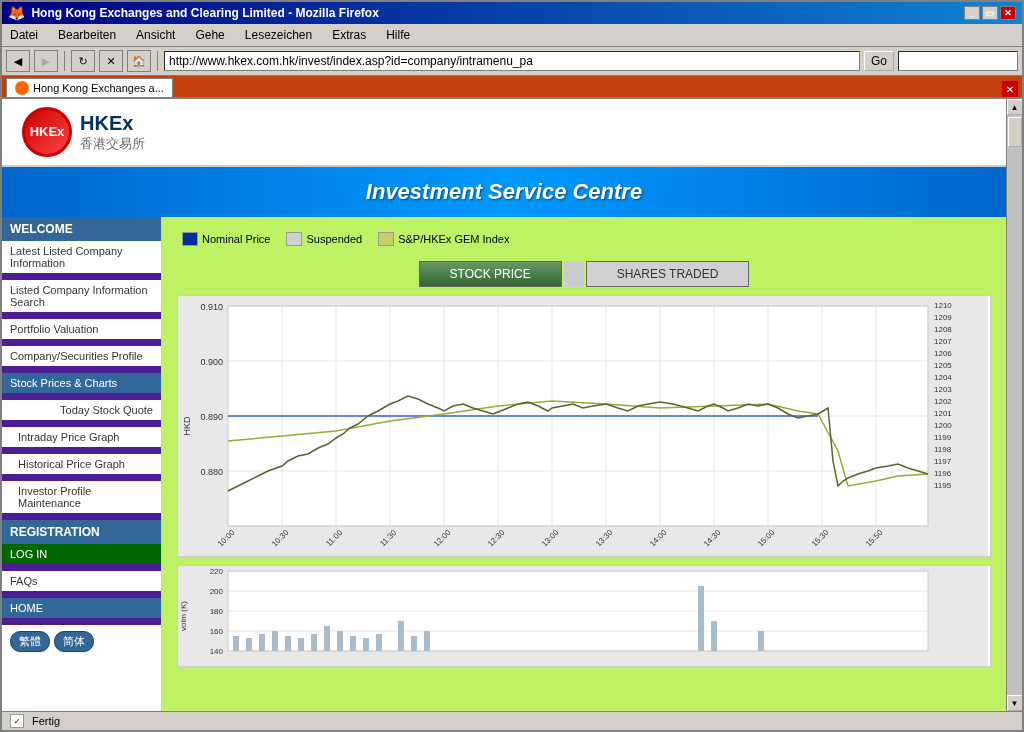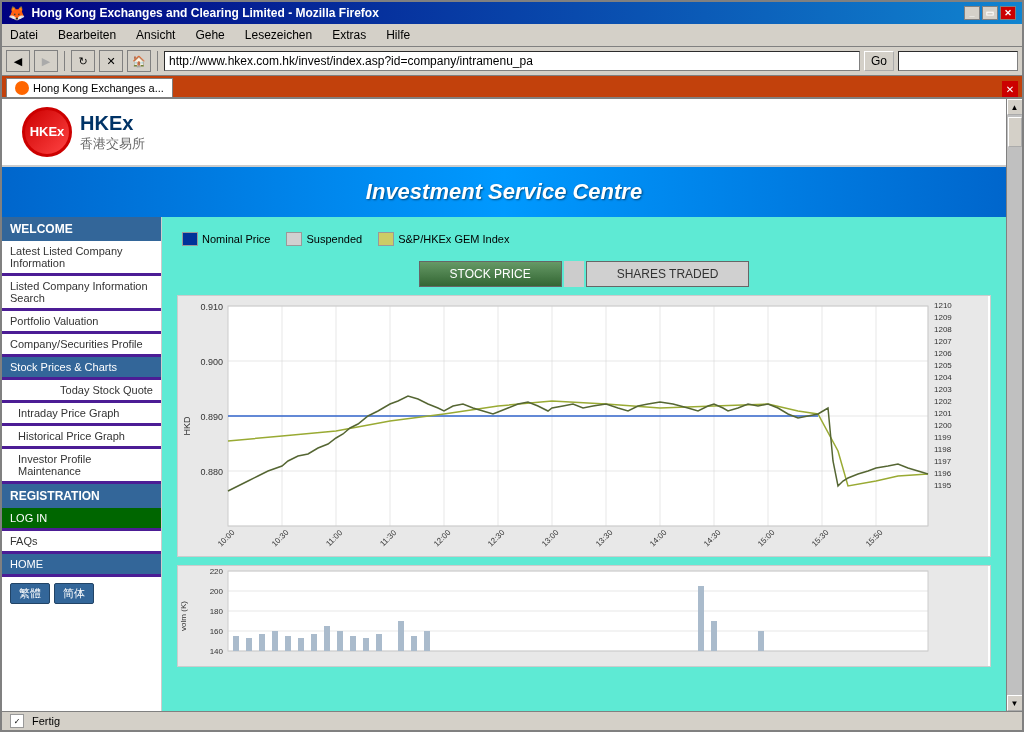--- a/index.html
+++ b/index.html
@@ -41,30 +41,30 @@
     .hkex-circle { width: 50px; height: 50px; border-radius: 50%; background: linear-gradient(135deg, #cc0000, #ff4444); border: 3px solid #cc0000; display: flex; align-items: center; justify-content: center; color: white; font-weight: bold; font-size: 11px; }
 
     .banner { background: linear-gradient(to right, #0066cc, #0099ff, #0066cc); padding: 12px 20px; text-align: center; }
     .banner-title { color: white; font-size: 22px; font-style: italic; font-weight: bold; text-shadow: 1px 1px 2px rgba(0,0,0,0.5); }
 
     .main-layout { display: flex; height: calc(100% - 110px); }
 
     
     .sidebar { width: 160px; background: white; border-right: 1px solid #ccc; flex-shrink: 0; overflow-y: auto; }
     .sidebar-welcome { background: #336699; color: white; padding: 5px 8px; font-size: 12px; font-weight: bold; }
-    .sidebar-item { padding: 4px 8px; font-size: 11px; cursor: pointer; border-bottom: 3px solid #4c1d95; color: #333; }
+    .sidebar-item { padding: 4px 8px; font-size: 11px; cursor: pointer; border-bottom: 7px solid #4c1d95; color: #333; }
     .sidebar-item.active { background: #336699; color: white; }
     .sidebar-section { background: #336699; color: white; padding: 5px 8px; font-size: 12px; font-weight: bold; margin-top: 0; }
     .sidebar-item.green { background: #006600; color: white; padding: 4px 8px; font-size: 11px; cursor: pointer; }
     .sidebar-item.home { background: #336699; color: white; padding: 4px 8px; font-size: 11px; cursor: pointer; }
     .lang-buttons { display: flex; gap: 4px; padding: 6px 8px; }
-    .lang-btn { padding: 2px 8px; font-size: 11px; background: #336699; color: white; border: 1px solid #224466; cursor: pointer; border-radius: 2px; }
-
-    
-    .main-content { flex: 1; padding: 10px 15px; overflow-y: auto; background: #5eead4; }
+    .lang-btn { padding: 2px 8px; font-size: 11px; background: #336699; color: white; border: 1px solid #224466; cursor: pointer; border-radius: 10px; }
+
+    
+    .main-content { flex: 1; padding: 10px 15px; overflow-y: auto; background: #bef264; }
 
     .legend { display: flex; align-items: center; gap: 16px; margin-bottom: 10px; padding: 5px; }
     .legend-item { display: flex; align-items: center; gap: 4px; font-size: 11px; }
     .legend-box { width: 16px; height: 14px; border: 1px solid #999; }
     .legend-blue { background: #003399; }
     .legend-gray { background: #d0d0d0; }
     .legend-yellow { background: #cccc66; }
 
     .tab-buttons { display: flex; gap: 2px; margin-bottom: 8px; justify-content: center; }
     .chart-tab-btn { padding: 5px 30px; font-size: 12px; cursor: pointer; border: 1px solid #666; }

